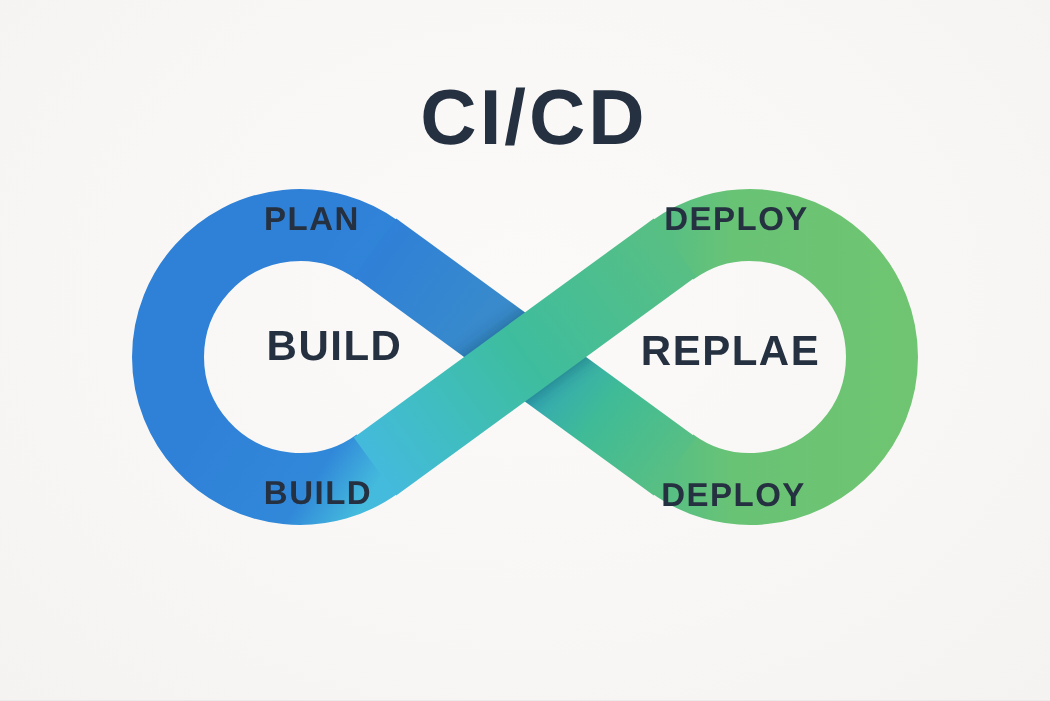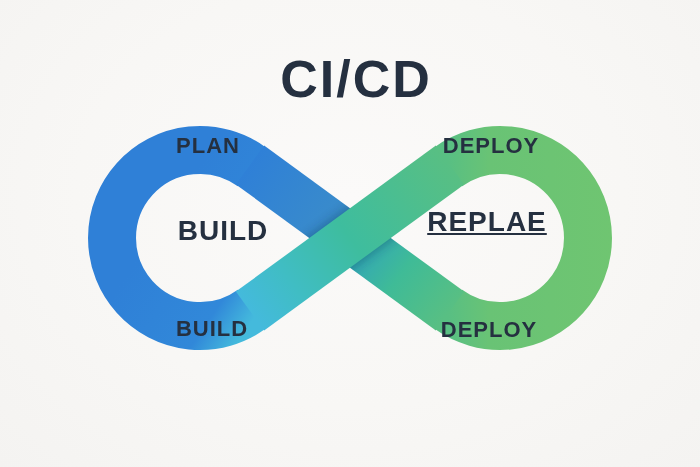--- a/index.html
+++ b/index.html
@@ -40,21 +40,21 @@
     font-weight: bold;
     color: #253040;
     letter-spacing: 1px;
     white-space: nowrap;
   }
   .lbl-sm { font-size: 22px; }
   .lbl-lg { font-size: 28px; }
   .pos-plan    { left: 208px; top: 146px; }
   .pos-deploy  { left: 491px; top: 146px; }
   .pos-build-c { left: 223px; top: 231px; }
-  .pos-replae  { left: 487px; top: 222px; text-decoration: underline; }
+  .pos-replae  { left: 487px; top: 234px; }
   .pos-build-b { left: 212px; top: 329px; }
   .pos-release { left: 489px; top: 330px; }
 </style>
 </head>
 <body>
 
 <div class="stage">
 
   <svg class="ribbon-svg" viewBox="0 0 700 467" aria-hidden="true">
     <defs>

